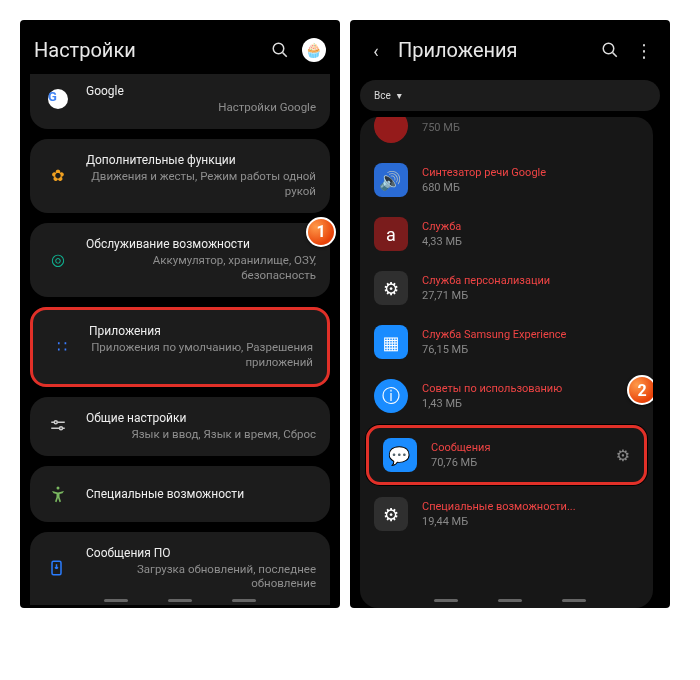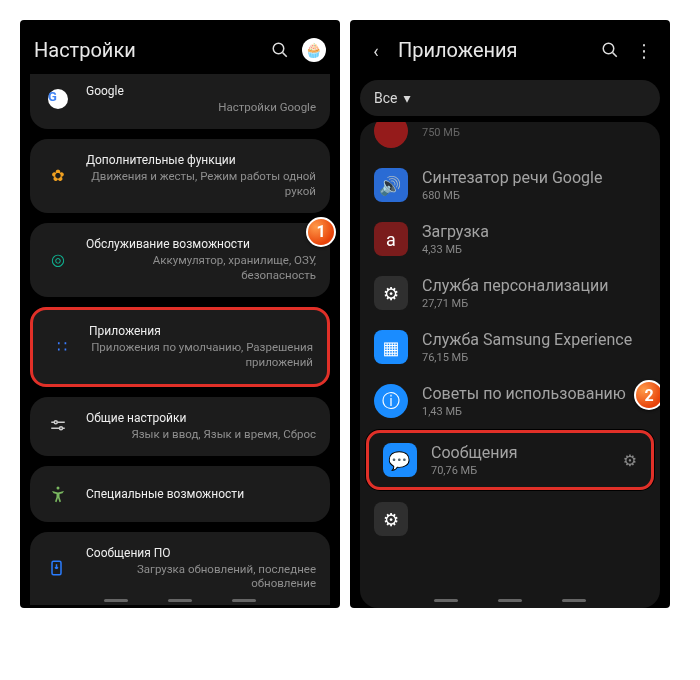--- a/index.html
+++ b/index.html
@@ -25,21 +25,21 @@
     gap: 10px;
   }
   .header .back { width: 18px; text-align: center; font-size: 18px; }
   .header .title { flex: 1; font-size: 20px; font-weight: 400; }
   .header .icbtn { width: 24px; height: 24px; display:flex; align-items:center; justify-content:center; color:#ddd; font-size:18px; }
   .avatar { width:24px; height:24px; border-radius:50%; background:#fff; display:flex; align-items:center; justify-content:center; font-size:14px; }
   .filter-bar {
     background:#1c1c1c; border-radius:18px;
     margin:6px 10px; padding:10px 14px;
     display:flex; align-items:flex-start; gap:6px;
-    font-size:14px; color:#d8d8d8;
+    font-size:10px; color:#d8d8d8;
   }
   .list { flex:1; overflow:hidden; padding: 0 10px; }
   .card {
     background:#1c1c1c; border-radius:18px;
     padding:14px 14px;
     display:flex; align-items:center; gap:14px;
     margin-bottom:10px;
     position:relative;
   }
   .card.half-top { border-radius: 0 0 18px 18px; padding-top:10px; }
@@ -71,26 +71,26 @@
     display:flex; align-items:center; gap:14px;
     padding:10px 14px;
     position:relative;
   }
   .row .appicon {
     width:34px; height:34px; border-radius:8px; flex:0 0 34px;
     display:flex; align-items:center; justify-content:center;
     font-size:18px; color:#fff;
   }
   .row .txt { flex:1; min-width:0; }
-  .row .name { font-size:16px; color:#a3a3a3; white-space:nowrap; overflow:hidden; text-overflow:ellipsis; }
+  .row .name { font-size:11px; color:#ef4444; white-space:nowrap; overflow:hidden; text-overflow:ellipsis; }
   .row .size { font-size:11px; color:#888; margin-top:2px; }
   .row .gear { color:#888; font-size:16px; }
   .applist {
     background:#171717; border-radius:18px;
-    margin:0 0 0 0; padding:4px 0;
+    margin:0 7px 0 0; padding:4px 0;
     flex:1; overflow:hidden;
   }
   .navpill {
     position:absolute; bottom:6px; left:50%; transform:translateX(-50%);
     display:flex; gap:40px;
   }
   .navpill span { width:24px; height:3px; background:#666; border-radius:2px; display:block;}
   
   .ic-google{ background:#fff; color:#4285f4; border-radius:50%; width:20px;height:20px;font-weight:700;font-size:13px;}
   .ic-gear{ color:#f0a020;}
@@ -227,21 +227,21 @@
       <div class="row">
         <div class="appicon" style="background:#2a6bd4;">🔊</div>
         <div class="txt">
           <div class="name">Синтезатор речи Google</div>
           <div class="size">680 МБ</div>
         </div>
       </div>
       <div class="row">
         <div class="appicon" style="background:#7a1c1c;">a</div>
         <div class="txt">
-          <div class="name">Загрузка</div>
+          <div class="name">Служба</div>
           <div class="size">4,33 МБ</div>
         </div>
       </div>
       <div class="row">
         <div class="appicon" style="background:#2f2f2f;">⚙</div>
         <div class="txt">
           <div class="name">Служба персонализации</div>
           <div class="size">27,71 МБ</div>
         </div>
       </div>
@@ -263,20 +263,24 @@
       <div class="row highlight" style="margin:2px 6px; border-radius:14px;">
         <div class="appicon" style="background:#1a8cff;">💬</div>
         <div class="txt">
           <div class="name">Сообщения</div>
           <div class="size">70,76 МБ</div>
         </div>
         <div class="gear">⚙</div>
       </div>
       <div class="row">
         <div class="appicon" style="background:#2f2f2f;">⚙</div>
+        <div class="txt">
+          <div class="name">Специальные возможности...</div>
+          <div class="size">19,44 МБ</div>
+        </div>
       </div>
     </div>
   </div>
   <div class="navpill">
       <span></span>
       <span></span>
       <span></span>
     </div>
 </div>
 

